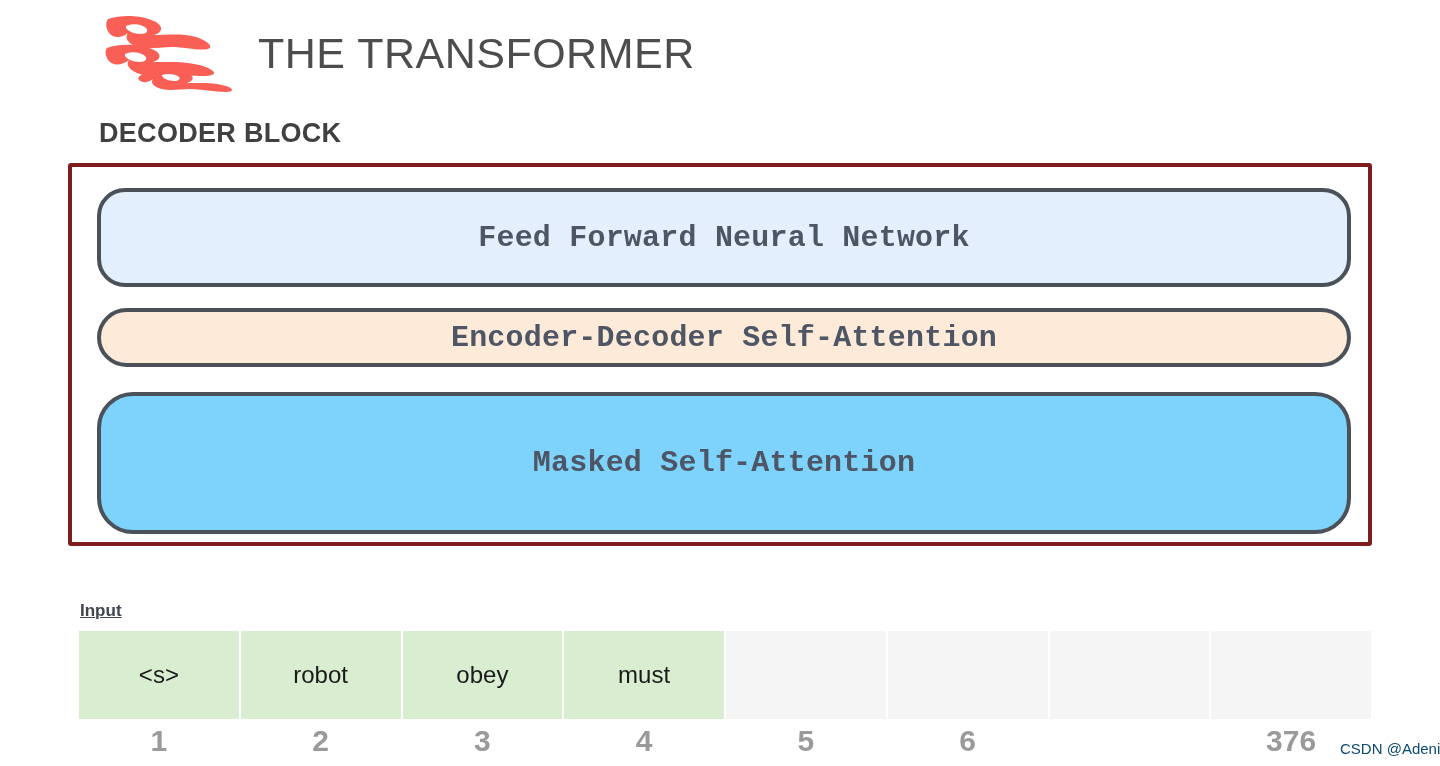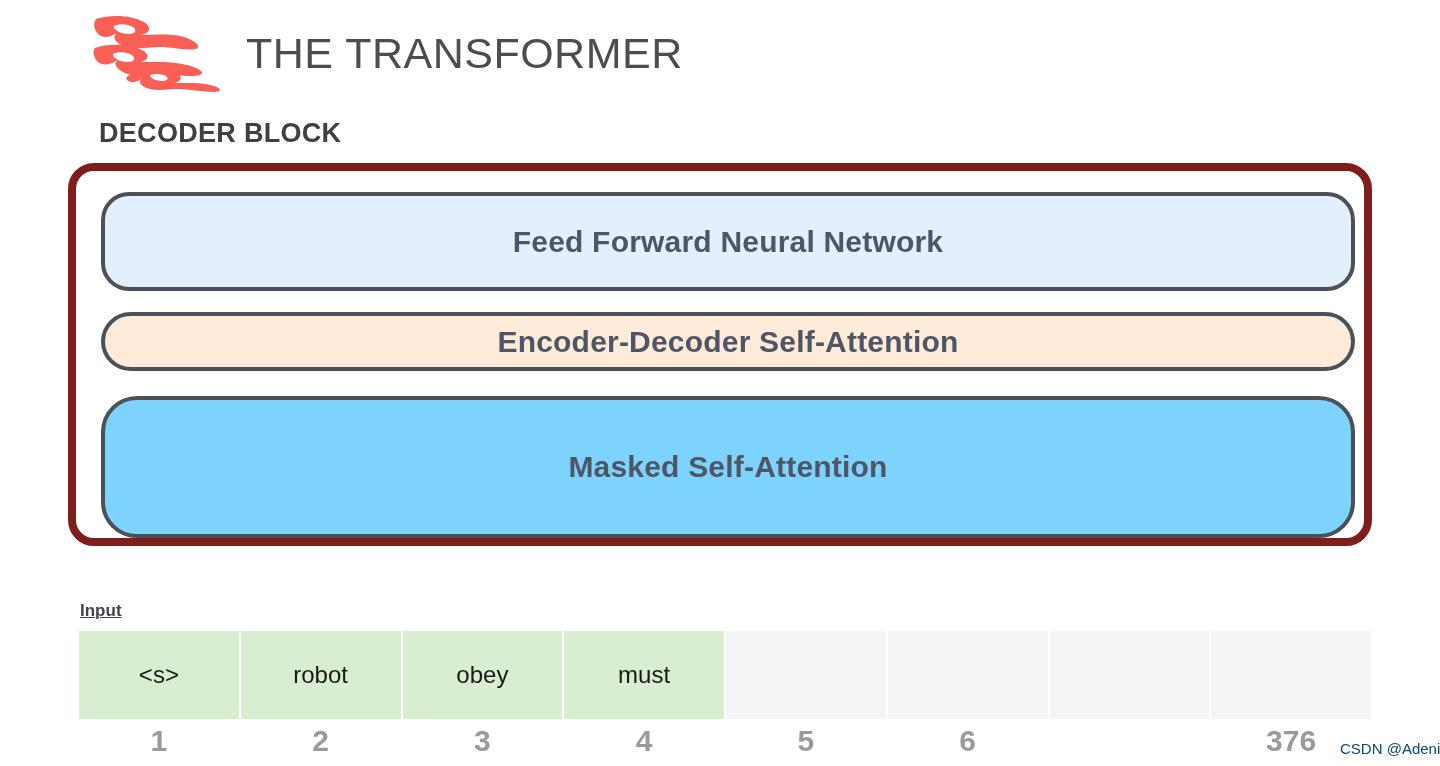--- a/index.html
+++ b/index.html
@@ -12,21 +12,21 @@
     width: 1440px;
     height: 766px;
     position: relative;
     overflow: hidden;
     -webkit-font-smoothing: antialiased;
   }
 
   
   .header {
     position: absolute;
-    left: 92px;
+    left: 104px;
     top: 14px;
     display: flex;
     align-items: center;
     gap: 22px;
   }
   .logo-flame {
     width: 132px;
     height: 78px;
     display: block;
   }
@@ -52,23 +52,24 @@
   }
 
   
   .decoder-block {
     position: absolute;
     left: 68px;
     top: 163px;
     width: 1304px;
     height: 383px;
     box-sizing: border-box;
-    border: 8px solid #7f1d1d;
-    border-radius: 26px;
+    border: 4px solid #7f1d1d;
+    border-radius: 3px;
     background: #ffffff;
+    font-family: Liberation Mono, monospace;
   }
 
   .layer {
     position: absolute;
     left: 25px;
     width: 1254px;
     box-sizing: border-box;
     border: 4px solid #4a5158;
     display: flex;
     align-items: center;

